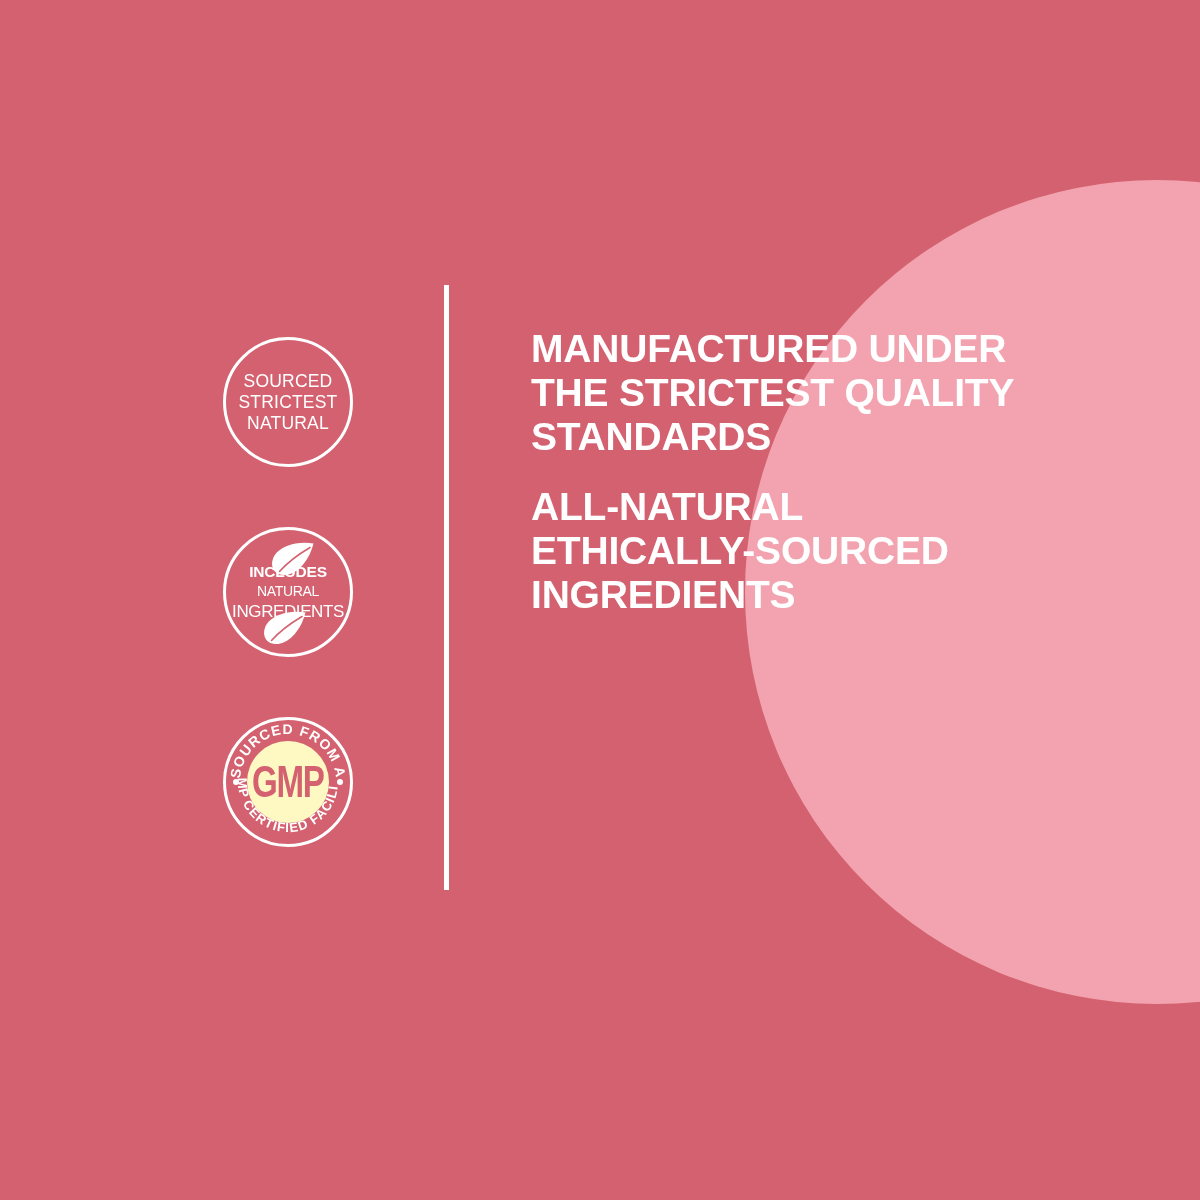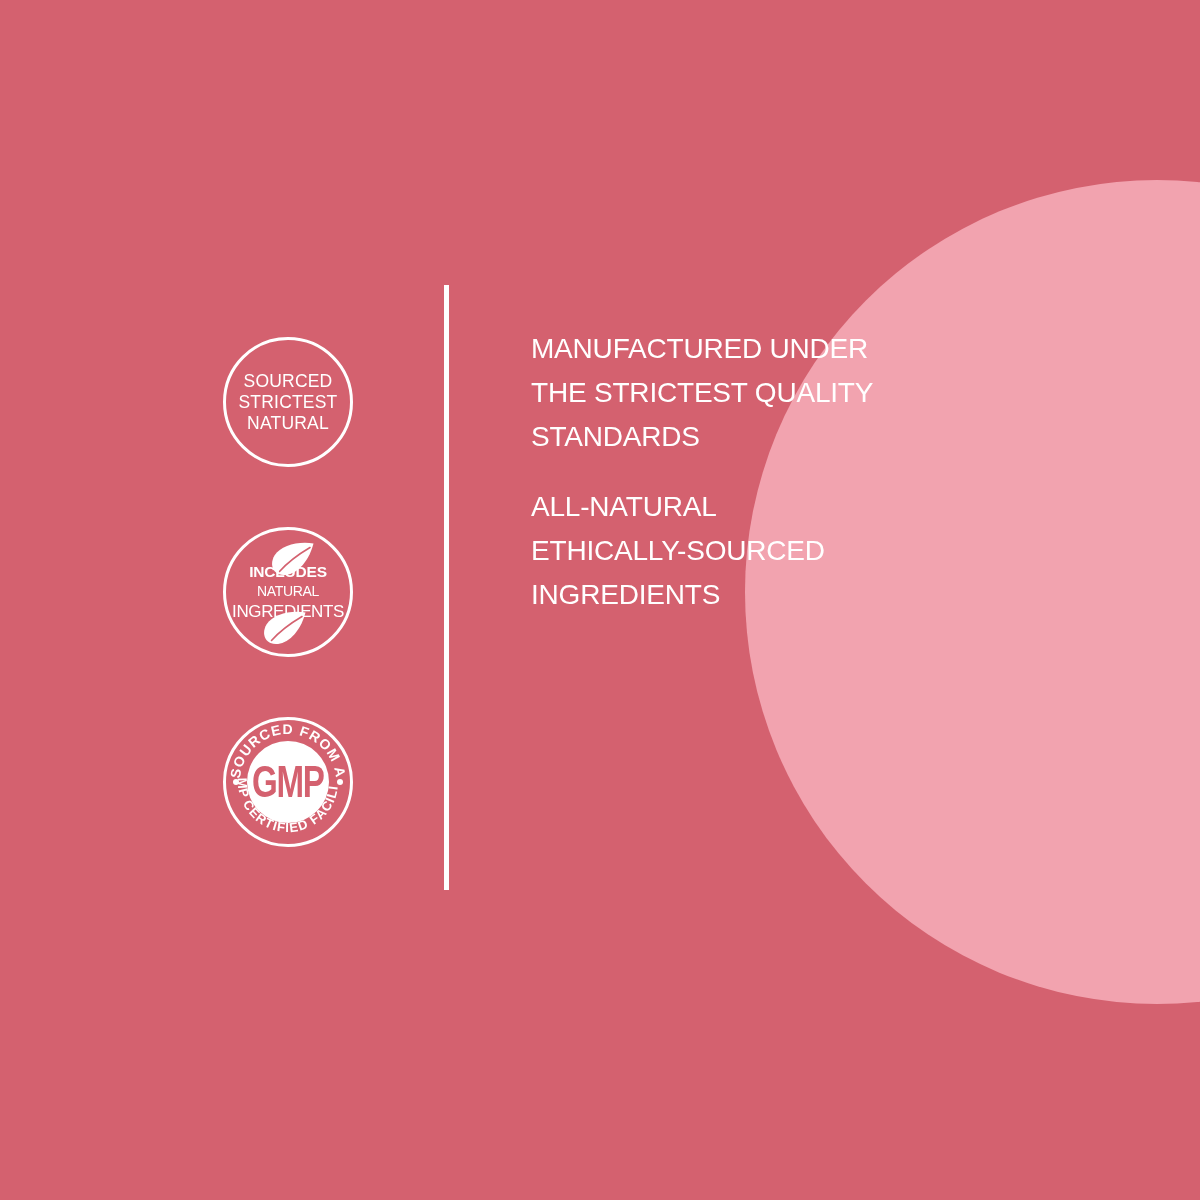--- a/index.html
+++ b/index.html
@@ -107,21 +107,21 @@
   .leaf-bottom { bottom: 12px; left: 38px; }
 
   
   #badge-gmp .gmp-inner {
     position: absolute;
     left: 24px;
     top: 24px;
     width: 82px;
     height: 82px;
     border-radius: 50%;
-    background: #ffffff;
+    background: #fef9c3;
     display: flex;
     align-items: center;
     justify-content: center;
   }
   #badge-gmp .gmp-word {
     color: #D4616F;
     font-size: 36px;
     font-weight: 700;
     letter-spacing: -1.5px;
     line-height: 1;
@@ -164,23 +164,23 @@
 
   
   #headings {
     position: absolute;
     left: 531px;
     top: 327px;
     width: 540px;
   }
   .heading {
     color: #ffffff;
-    font-size: 28px;
+    font-size: 39px;
     line-height: 44px;
-    font-weight: 400;
+    font-weight: 700;
     letter-spacing: -0.2px;
     text-transform: uppercase;
     white-space: pre-line;
   }
   #heading-natural   { margin-top: 26px; }
   #heading-gmp       { margin-top: 62px; }
 </style>
 </head>
 <body>
 

